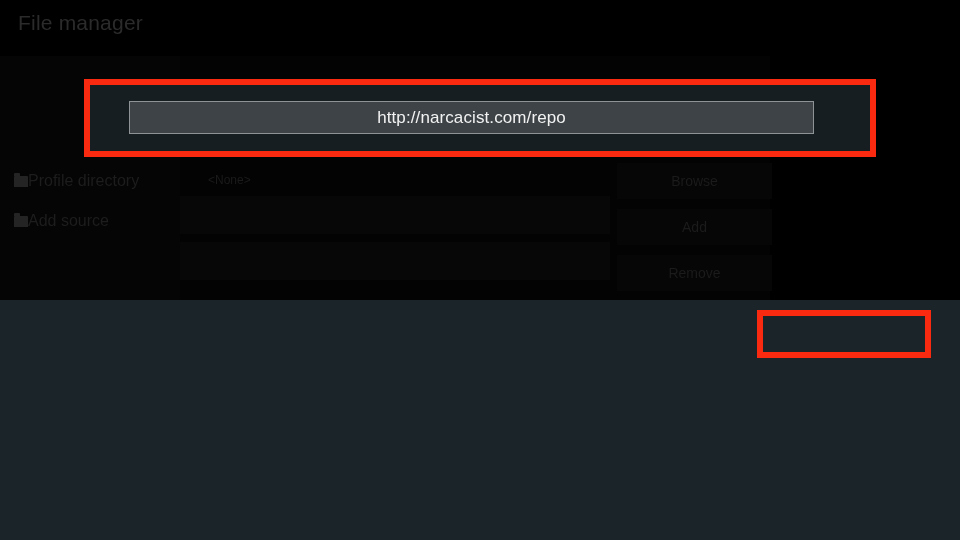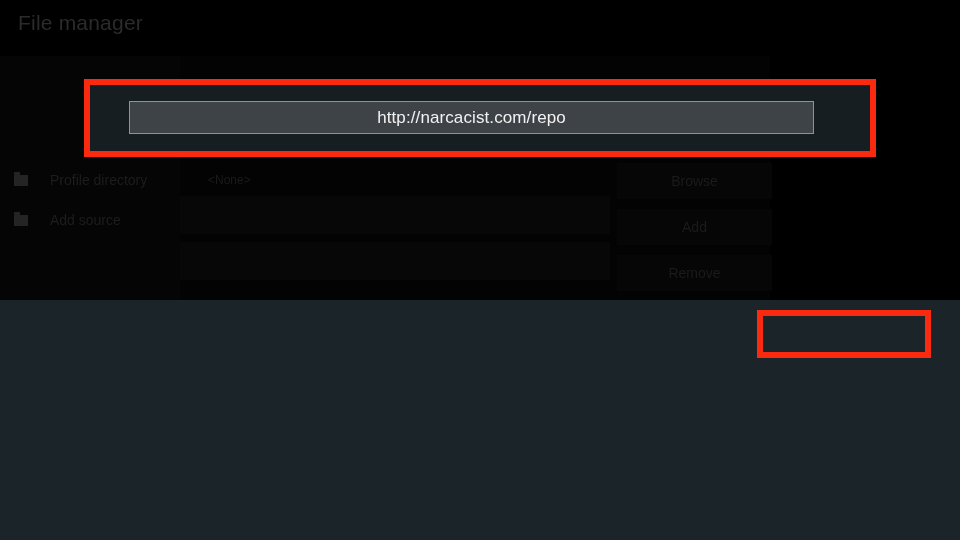--- a/index.html
+++ b/index.html
@@ -60,22 +60,22 @@
     position: absolute;
     left: 180px; top: 56px;
     width: 590px;
     height: 244px;
     background: #030303;
   }
   .bg-list-item {
     position: absolute;
     display: flex;
     align-items: center;
-    gap: 22px;
-    font-size: 14px;
+    gap: 0;
+    font-size: 16px;
     color: #1d1d1d;
   }
   .bg-folder-icon {
     width: 14px;
     height: 11px;
     background: #242424;
     border-radius: 1px 1px 0 0;
     position: relative;
   }
   .bg-folder-icon::before {

